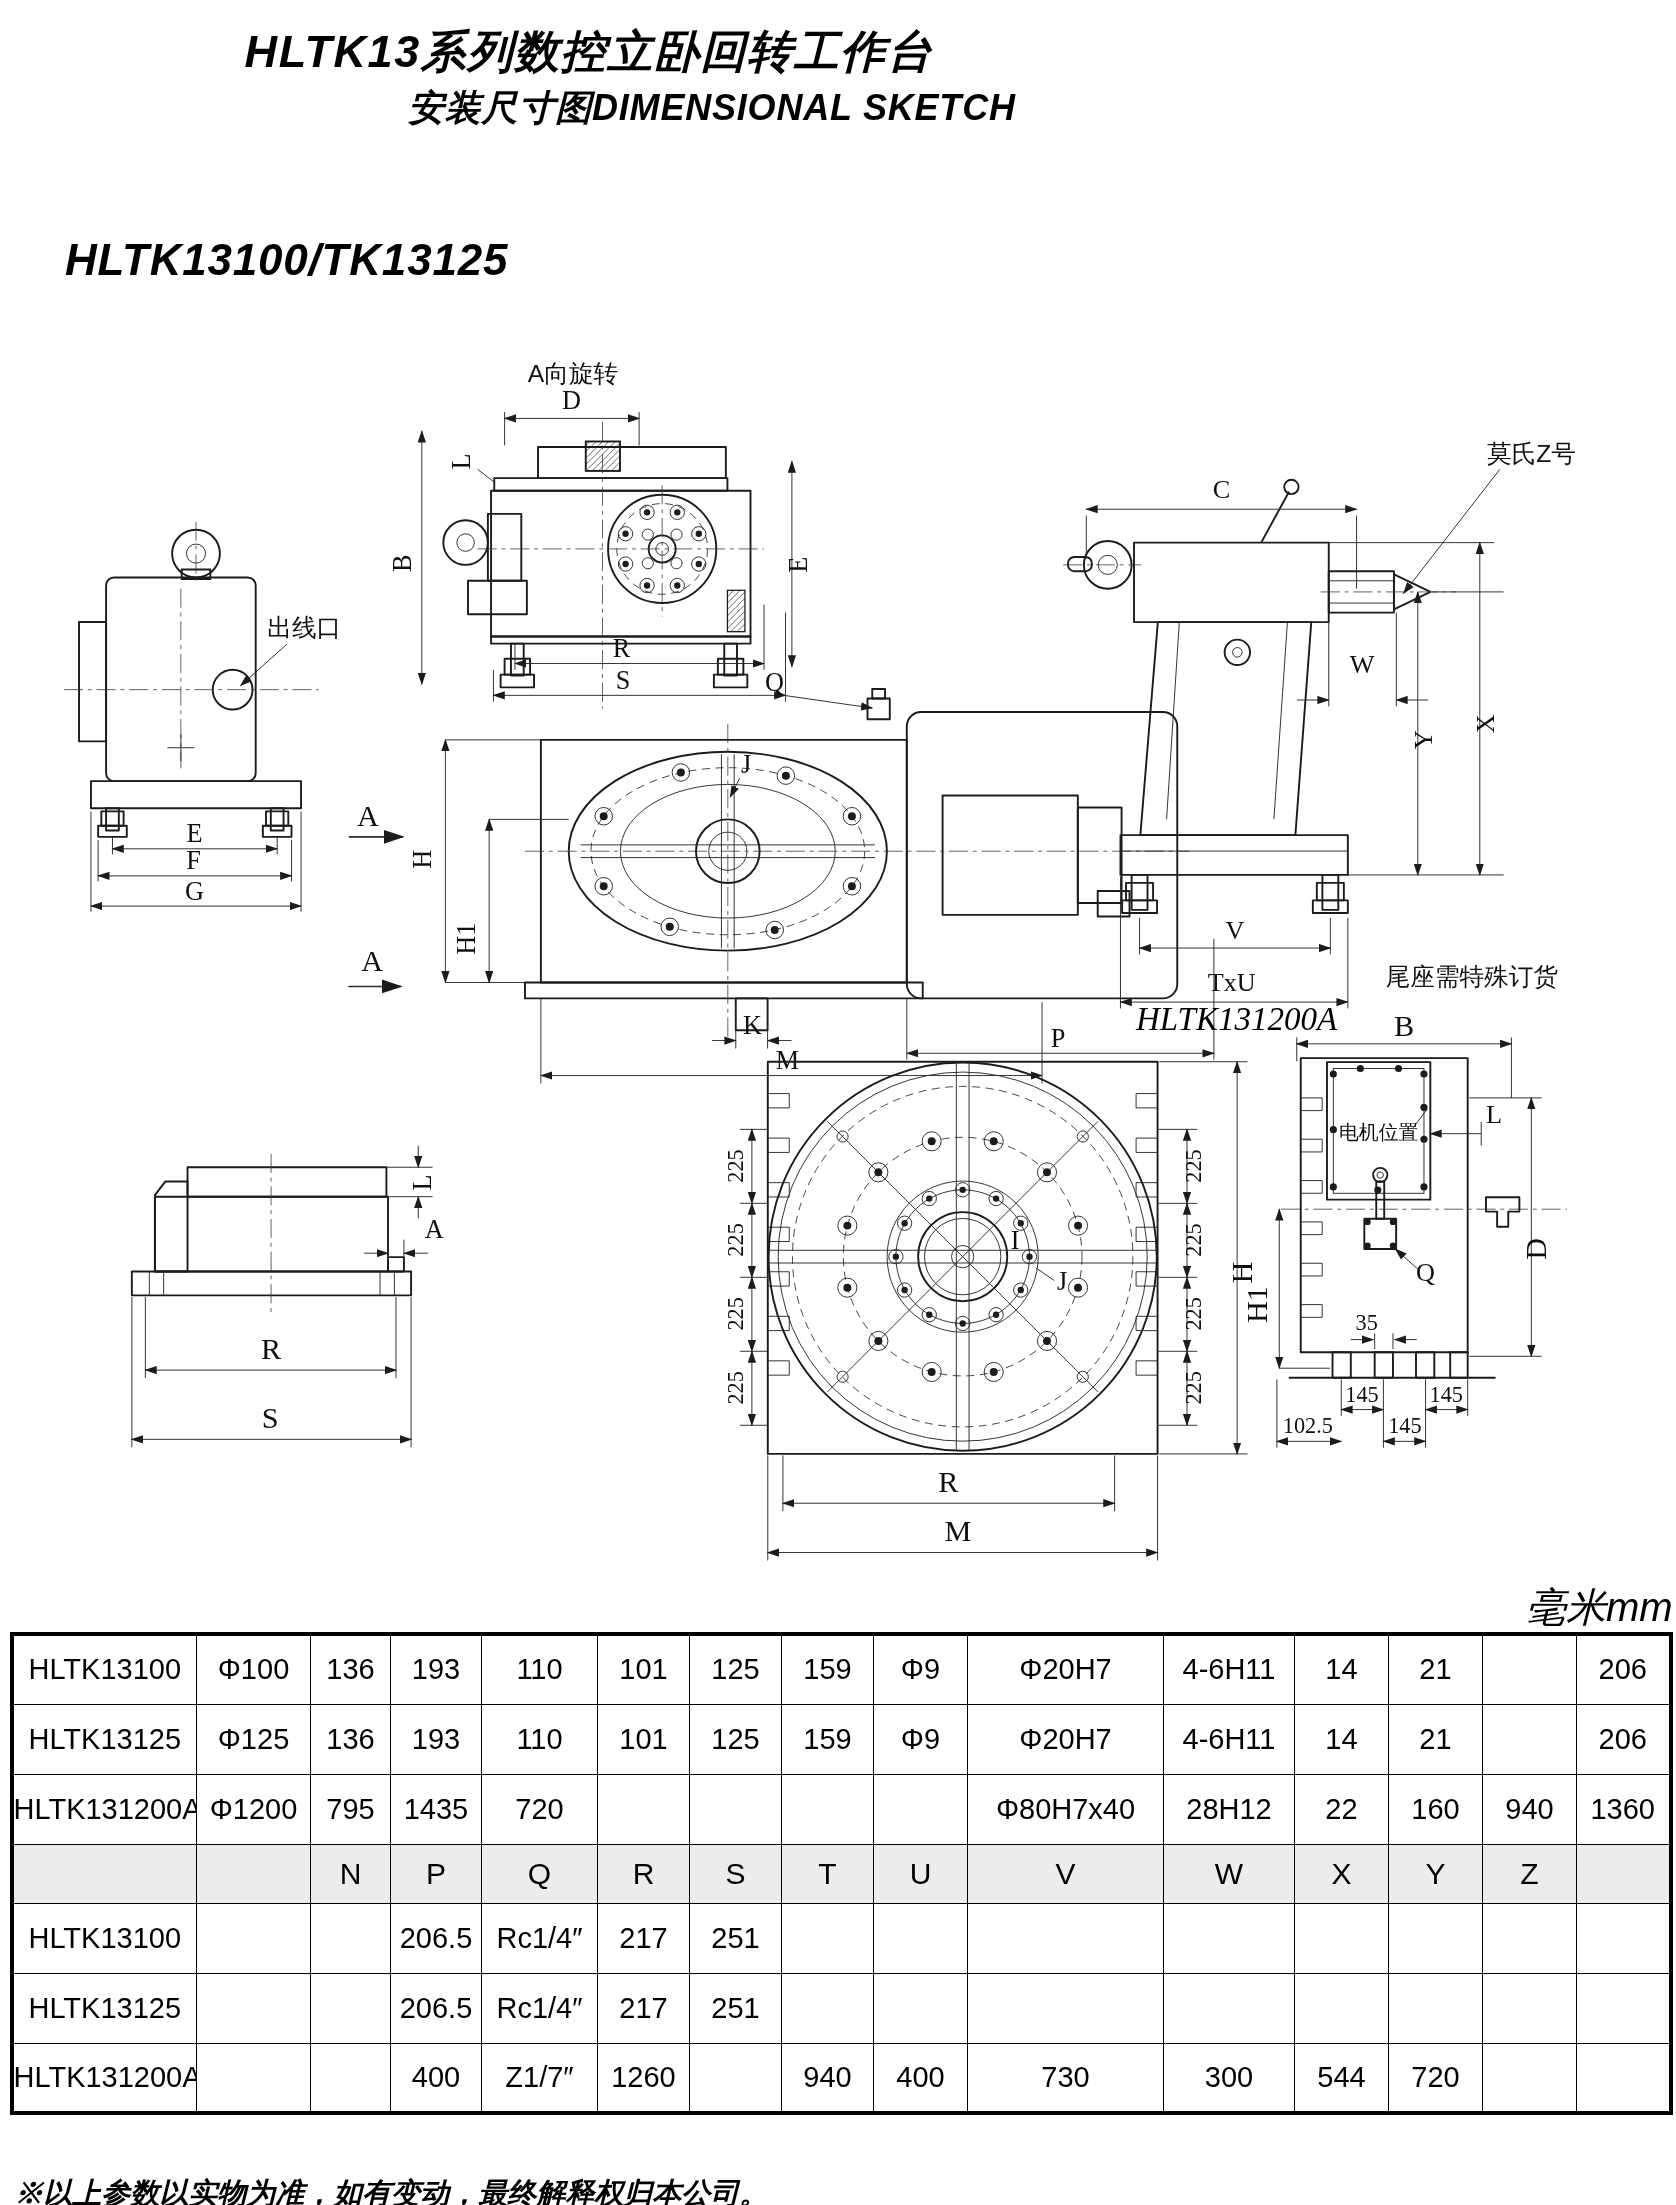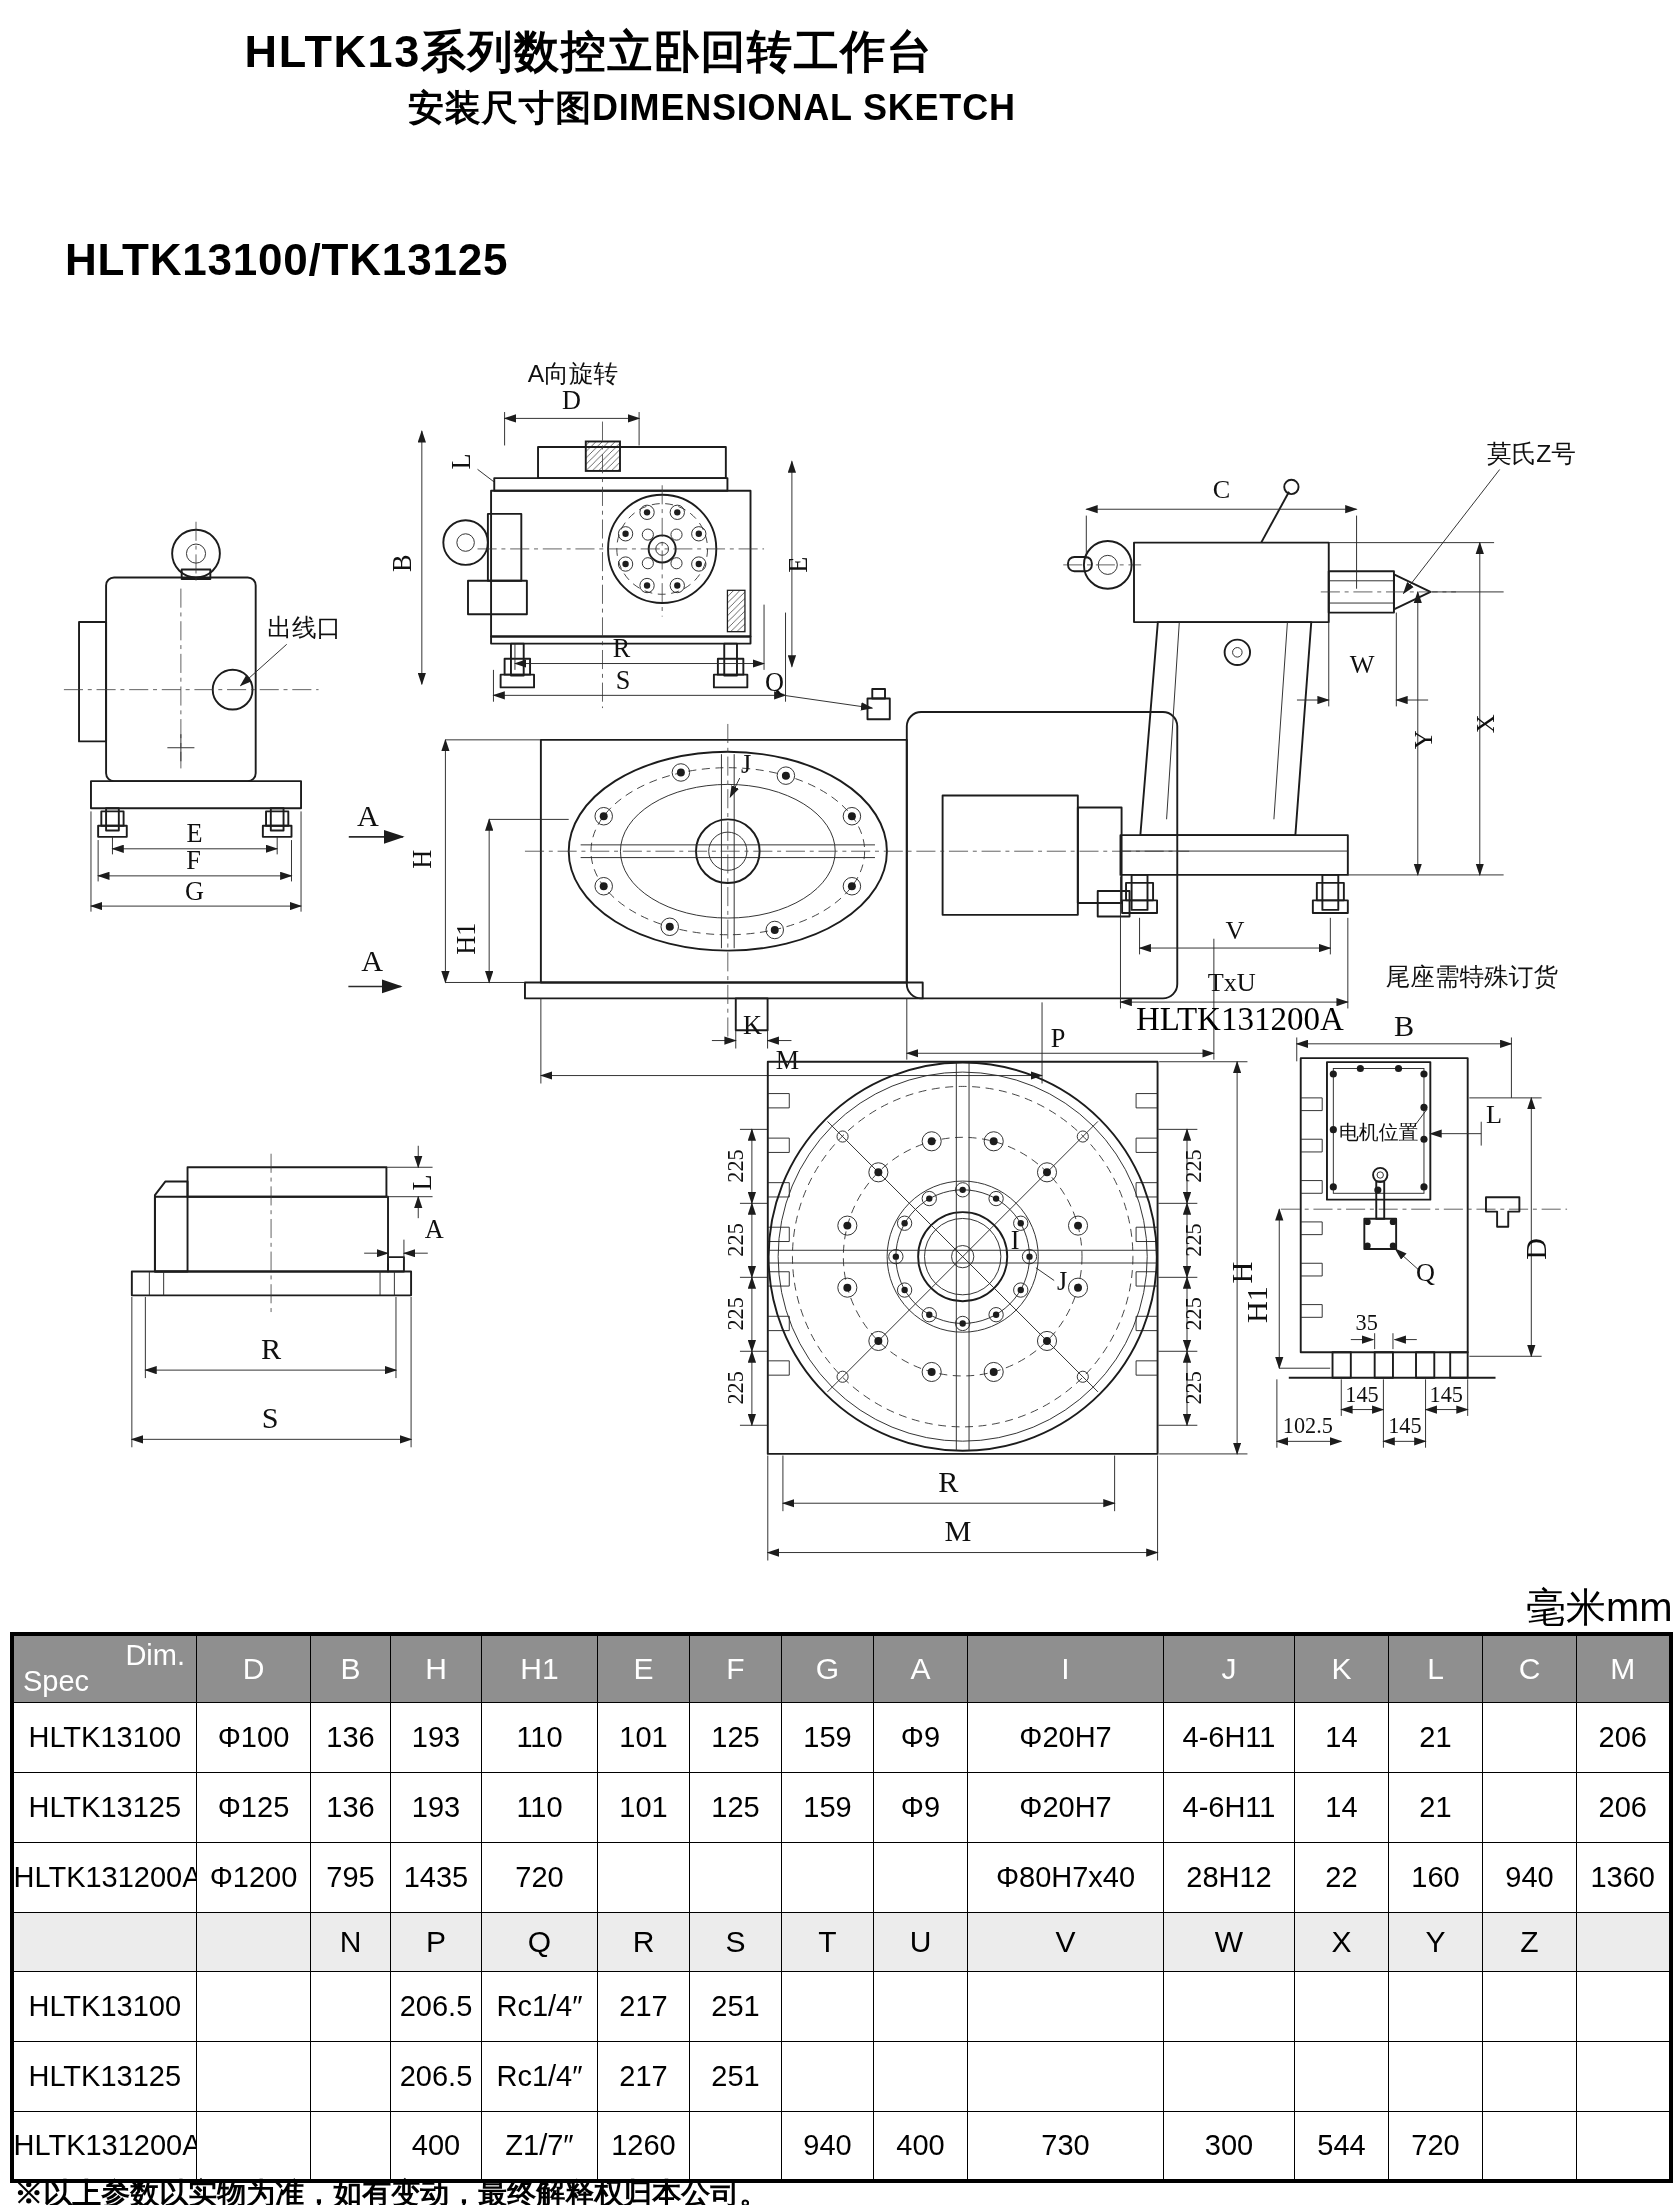--- a/index.html
+++ b/index.html
@@ -1,18 +1,18 @@
 <!DOCTYPE html>
 <html style="font-size:12.7px"><head>
 <meta charset="utf-8">
 <style>
   html,body{margin:0;padding:0;background:#fff;}
   .page{position:relative;width:1676px;height:2205px;background:#fff;overflow:hidden;
         font-family:"Liberation Sans",sans-serif;color:#000;}
-  .abs{position:absolute;}
+  .abs{position:absolute;font-style:italic;}
   .doc-title{left:191px;top:22px;width:796px;text-align:center;font-size:45px;font-weight:bold;letter-spacing:1.6px;}
   .doc-subtitle{left:368px;top:84px;font-size:36px;font-weight:bold;letter-spacing:0.8px;margin-left:40px;}
   .model-heading{left:65px;top:235px;font-size:44px;font-weight:bold;letter-spacing:0.8px;}
   .faceplate-caption{left:1136px;top:1001px;font-size:33px;font-family:"Liberation Serif",serif;}
   .table-title{left:12px;top:1586px;font-size:33px;}
   .unit-label{left:1526px;top:1580px;font-size:40px;}
   .footnote{left:14.3px;top:2174px;font-size:29px;font-weight:bold;}
   svg{position:absolute;overflow:visible;}
   svg text{font-family:"Liberation Serif",serif;font-size:33px;fill:#101010;}
   svg text.cn{font-family:"Liberation Sans",sans-serif;font-size:31px;}
@@ -638,40 +638,20 @@
         <col style="width:92px">
       <col style="width:94px">
         <col style="width:196px">
         <col style="width:131px">
         <col style="width:94px">
       <col style="width:94px">
         <col style="width:94px">
         <col style="width:94px">
     </colgroup>
     <tbody>
-        <tr class="hdr1">
-          <td class="corner">
-            <span class="c-dim">Dim.</span>
-            <span class="c-spec">Spec</span>
-          </td>
-          <td>D</td>
-          <td>B</td>
-          <td>H</td>
-          <td>H1</td>
-          <td>E</td>
-          <td>F</td>
-          <td>G</td>
-          <td>A</td>
-          <td>I</td>
-          <td>J</td>
-          <td>K</td>
-          <td>L</td>
-          <td>C</td>
-          <td>M</td>
-        </tr>
         <tr class="data">
           <td class="spec">HLTK13100</td>
           <td>Φ100</td>
           <td>136</td>
           <td>193</td>
           <td>110</td>
           <td>101</td>
           <td>125</td>
           <td>159</td>
           <td>Φ9</td>

